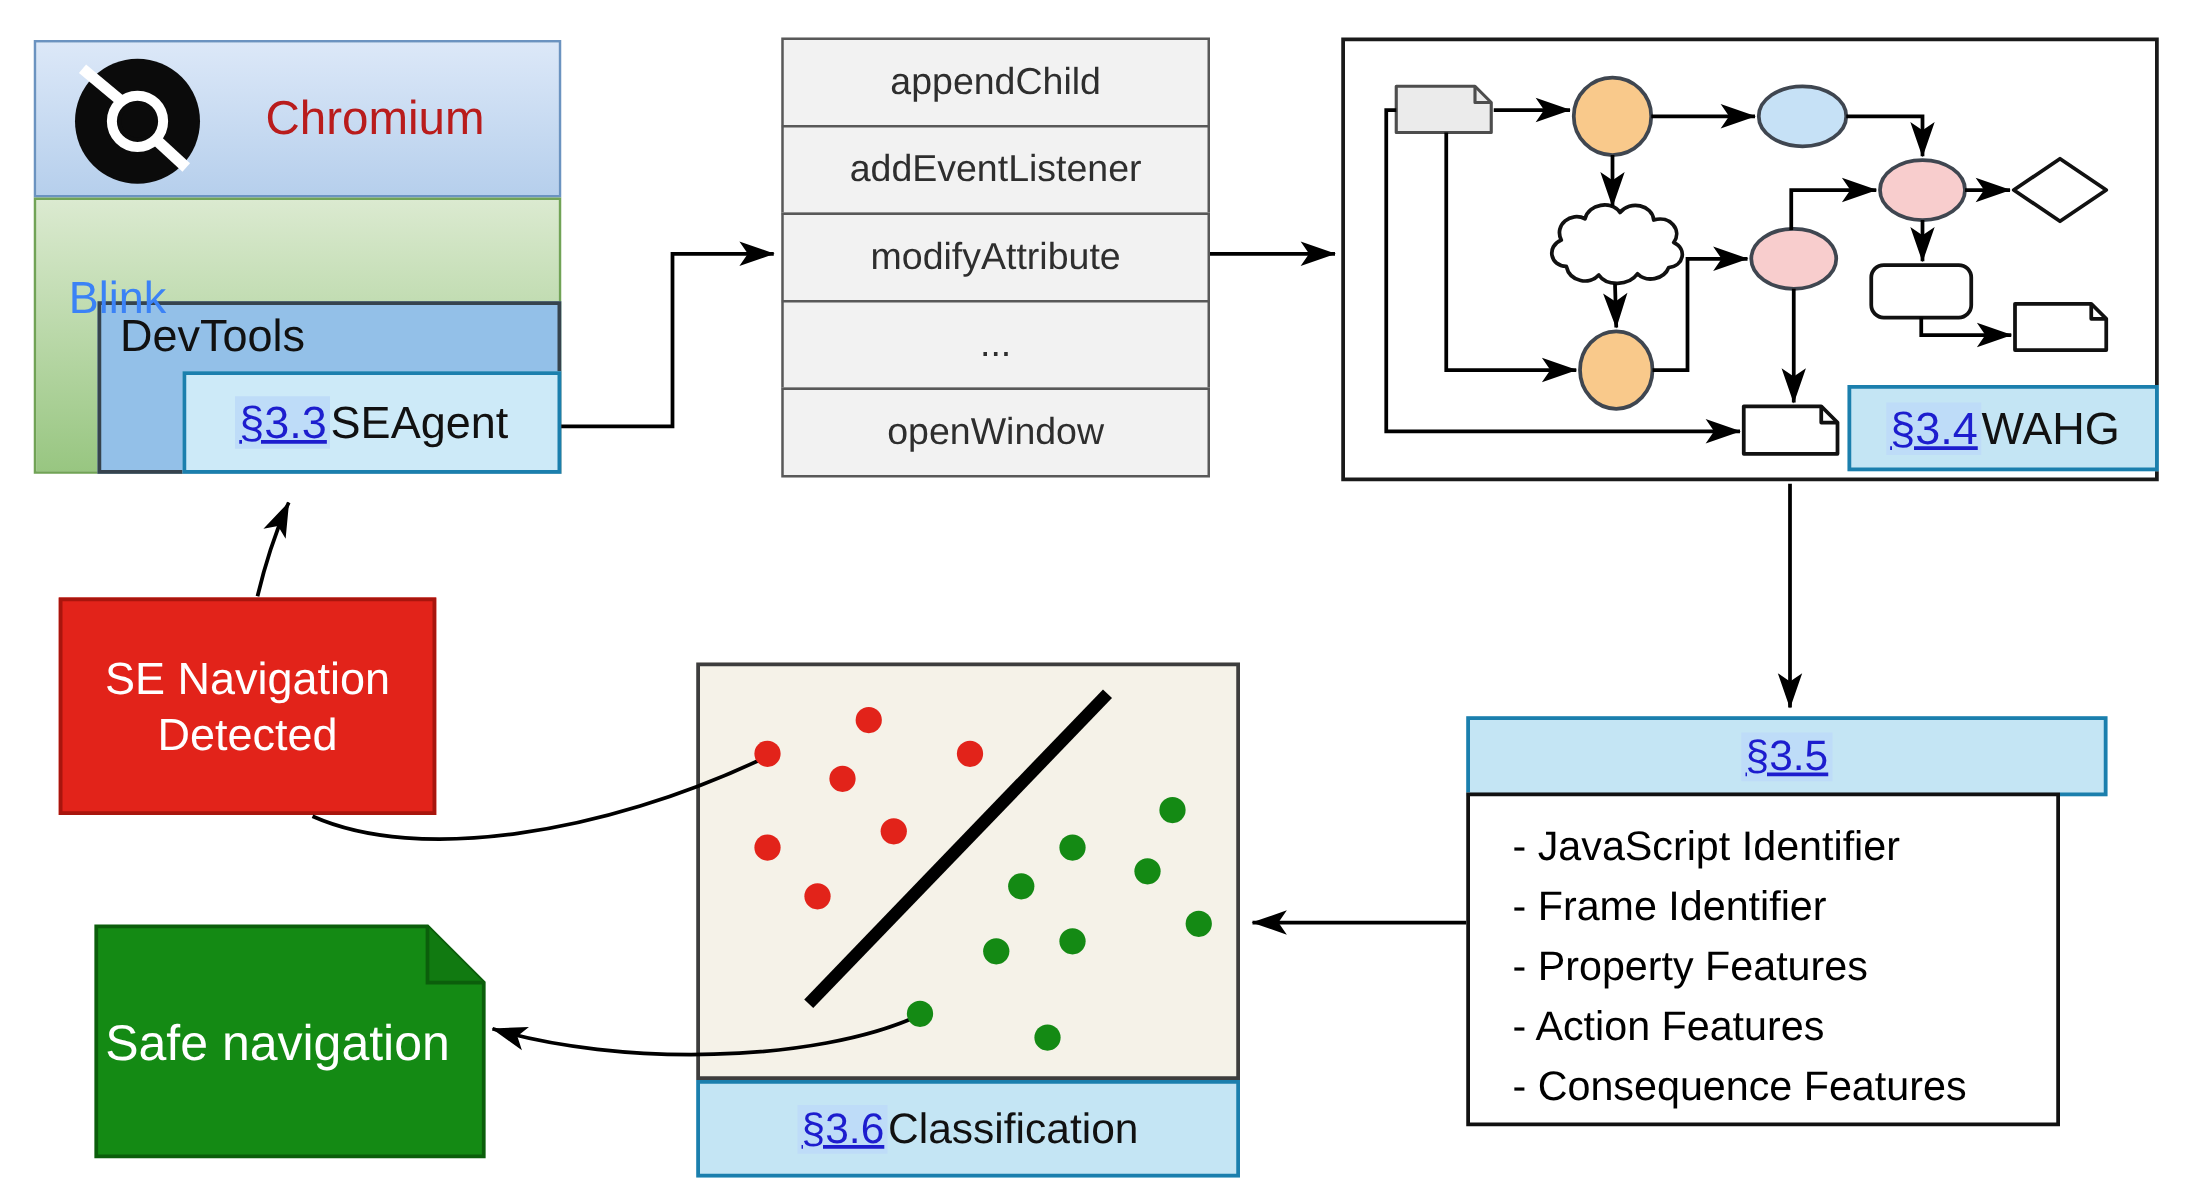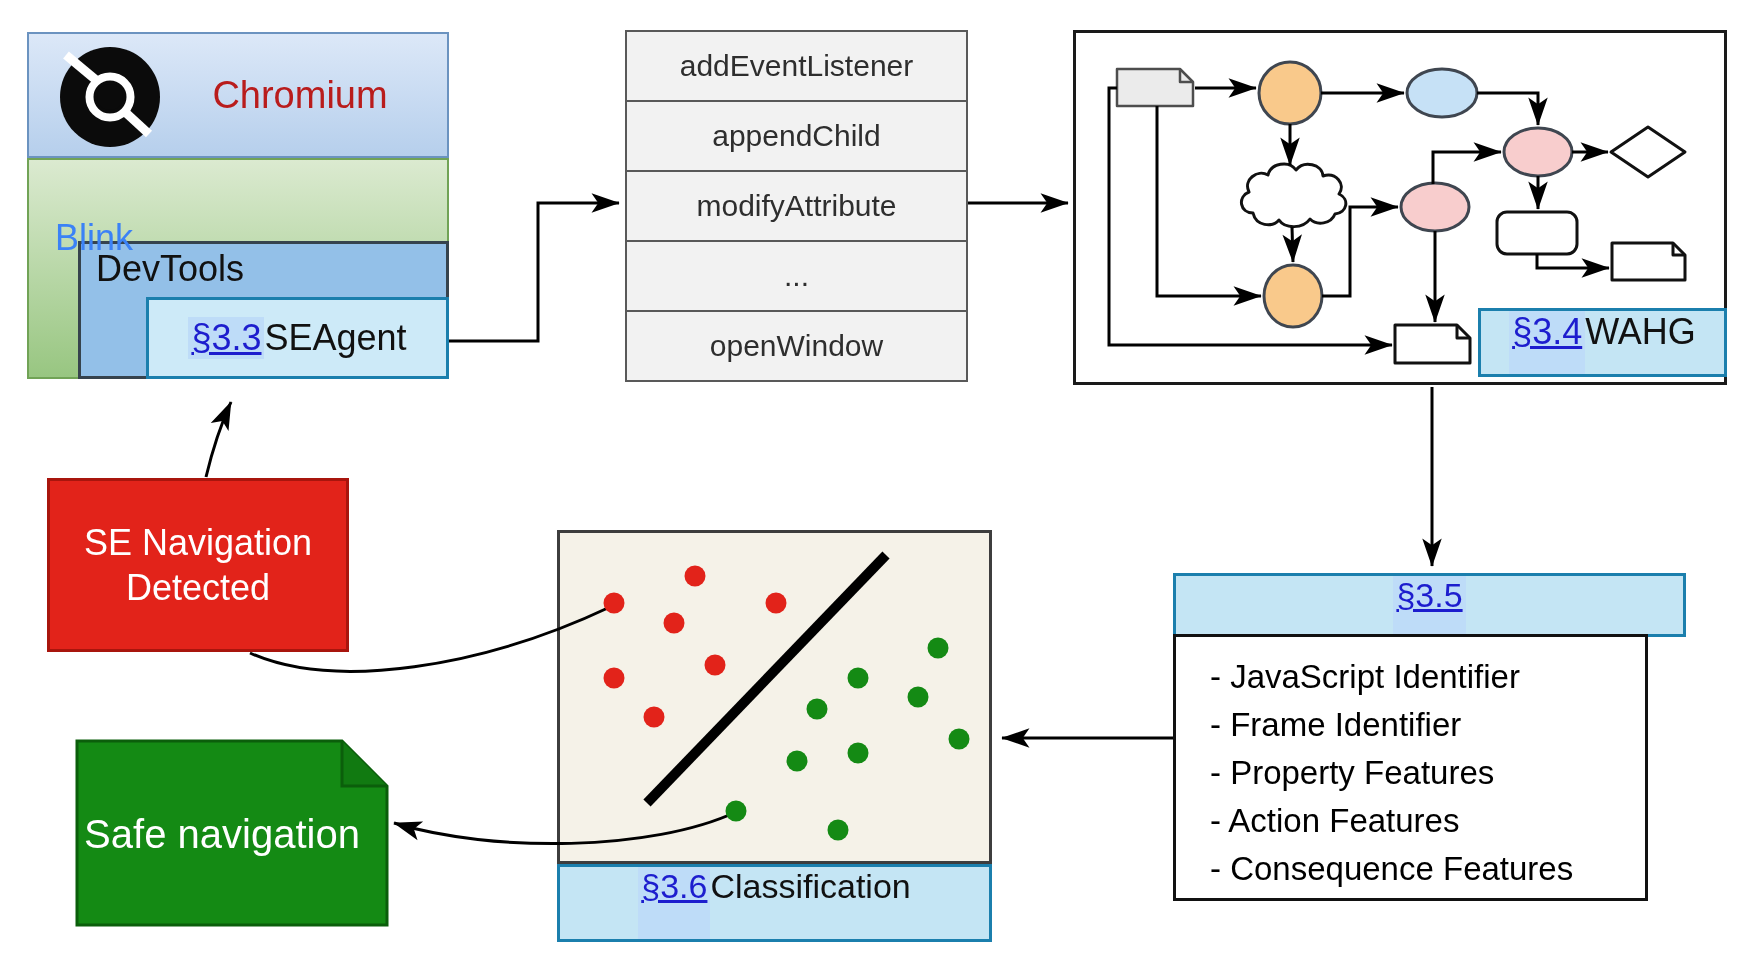--- a/index.html
+++ b/index.html
@@ -23,21 +23,21 @@
     font-size:38px;color:#b91c1c;}
   .lbl-blink{left:55px;top:182px;font-size:36px;color:#3b82f6;line-height:40px;margin-top:36px;}
   .lbl-devtools{left:96px;top:249px;font-size:36px;color:#111;line-height:40px;}
   
   .api-list{left:625px;top:30px;width:343px;height:354px;display:flex;flex-direction:column;}
   .api-row{height:72px;margin-top:-2px;background:#f2f2f2;border:2px solid #595959;
     display:flex;align-items:center;justify-content:center;font-size:30px;color:#2e2e2e;}
   .api-row:first-child{margin-top:0;}
   
   .graph-box{left:1073px;top:30px;width:654px;height:355px;background:#ffffff;border:3px solid #1a1a1a;}
-  .section-label{background:#c4e5f4;border:3px solid #1b7fad;display:flex;justify-content:center;
+  .section-label{background:#c4e5f4;border:3px solid #1b7fad;display:flex;align-items:center;justify-content:center;
     color:#111;white-space:nowrap;}
   .wahg-label{left:1478px;top:308px;width:249px;height:69px;font-size:36px;}
   .feat-header{left:1173px;top:573px;width:513px;height:64px;font-size:34px;}
   .feat-body{left:1173px;top:634px;width:475px;height:267px;background:#fff;border:3px solid #111;
     padding:16px 10px 0 34px;font-size:33px;line-height:48px;color:#000;}
   .class-label{left:557px;top:864px;width:435px;height:78px;font-size:34px;}
   .scatter-box{left:557px;top:530px;width:435px;height:334px;background:#f5f2e8;border:3px solid #3d3d3d;}
   
   .red-box{left:47px;top:478px;width:302px;height:174px;background:#e2231a;border:3px solid #a8150d;
     display:flex;align-items:center;justify-content:center;text-align:center;
@@ -58,22 +58,22 @@
   <div class="abs box-devtools"></div>
   <div class="abs lbl-chromium">Chromium</div>
   <div class="abs lbl-blink">Blink</div>
   <div class="abs lbl-devtools">DevTools</div>
   <div class="abs box-seagent">
     <span class="seclink">§3.3</span>
     <span>SEAgent</span>
   </div>
 
   <div class="abs api-list">
+    <div class="api-row">appendChild</div>
     <div class="api-row">addEventListener</div>
-    <div class="api-row">appendChild</div>
     <div class="api-row">modifyAttribute</div>
     <div class="api-row">...</div>
     <div class="api-row">openWindow</div>
   </div>
 
   <div class="abs graph-box"></div>
   <div class="abs section-label wahg-label">
     <span class="seclink">§3.4</span>
     <span>WAHG</span>
   </div>

